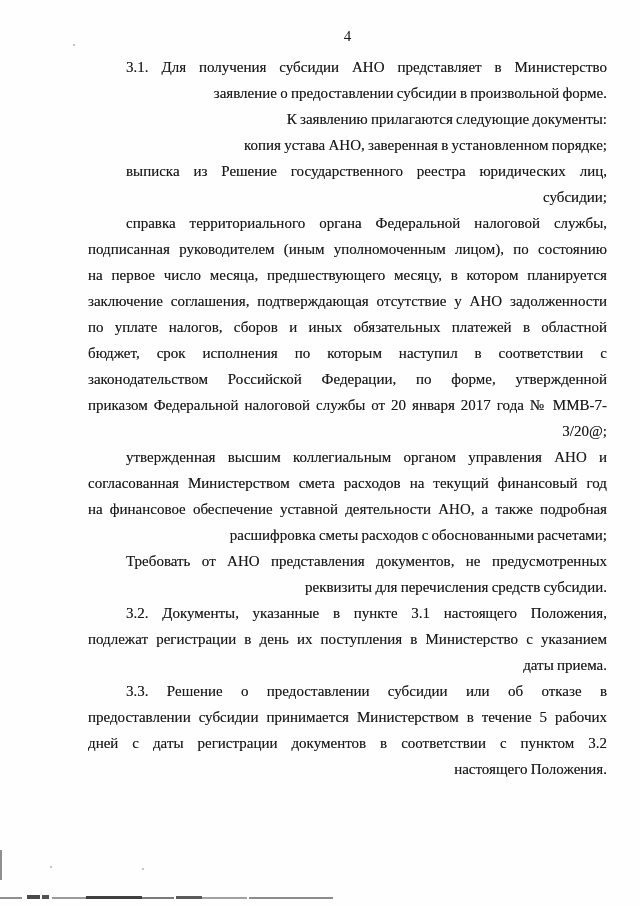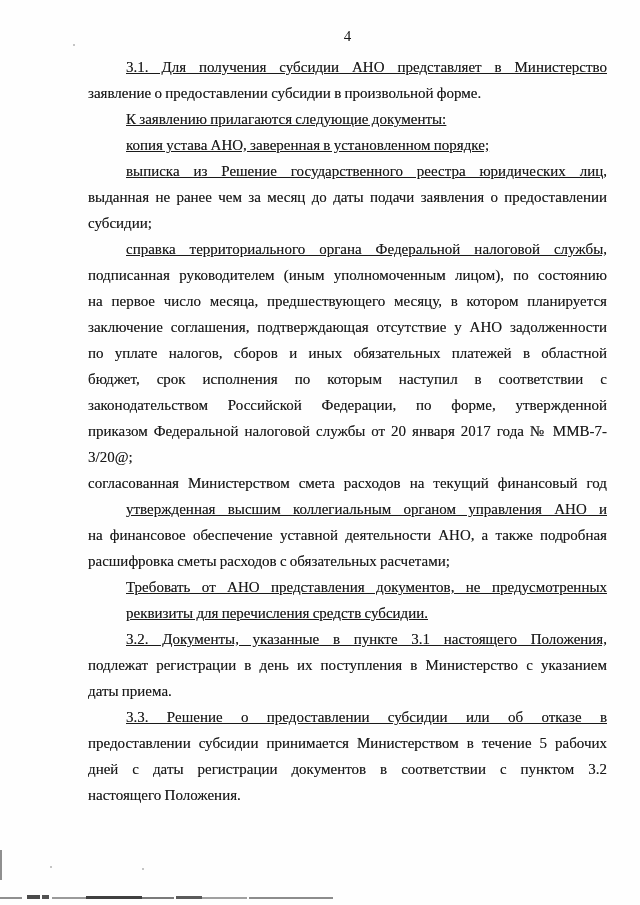--- a/index.html
+++ b/index.html
@@ -32,30 +32,29 @@
     width: 519px;
     font-size: 15px;
     color: #1a1a1a;
     text-shadow: 0 0 0.5px rgba(25,25,25,0.55);
   }
   .line {
     height: 26px;
     line-height: 26px;
     overflow: hidden;
     white-space: normal;
-    text-align: left;
+    text-align: right;
     word-spacing: -0.5px;
   }
   .line.just {
     text-align: justify;
     text-align-last: justify;
   }
   .line.indent {
     padding-left: 38px;
-    text-decoration: underline;
   }
   
   .art {
     position: absolute;
     background: #8a8a8a;
   }
   .art-vline { left: 0; top: 850px; width: 2px; height: 30px; background: #8f8f8f; }
   .seg1 { left: 0;   top: 897px; width: 22px; height: 2px; background: #8f8f8f; }
   .seg2 { left: 27px; top: 895px; width: 13px; height: 4px; background: #4a4a4a; }
   .seg3 { left: 42px; top: 895px; width: 7px;  height: 4px; background: #525252; }
@@ -81,35 +80,34 @@
 
 <div class="page">
   <div class="page-number">4</div>
 
   <div class="text-block">
       <div class="line indent just">3.1.  Для получения субсидии АНО представляет в Министерство</div>
       <div class="line">заявление о предоставлении субсидии в произвольной форме.</div>
       <div class="line indent">К заявлению прилагаются следующие документы:</div>
       <div class="line indent">копия устава АНО, заверенная в установленном порядке;</div>
       <div class="line indent just">выписка из Решение государственного реестра юридических лиц,</div>
-      <div class="line just">выданная не ранее чем за месяц до даты подачи заявления о предоставлении</div>
       <div class="line">субсидии;</div>
       <div class="line indent just">справка территориального органа Федеральной налоговой службы,</div>
       <div class="line just">подписанная руководителем (иным уполномоченным лицом), по состоянию</div>
       <div class="line just">на первое число месяца, предшествующего месяцу, в котором планируется</div>
       <div class="line just">заключение соглашения, подтверждающая отсутствие у АНО задолженности</div>
       <div class="line just">по уплате налогов, сборов и иных обязательных платежей в областной</div>
       <div class="line just">бюджет, срок исполнения по которым наступил в соответствии с</div>
       <div class="line just">законодательством Российской Федерации, по форме, утвержденной</div>
       <div class="line just">приказом Федеральной налоговой службы от 20 января 2017 года № ММВ-7-</div>
       <div class="line">3/20@;</div>
+      <div class="line indent just">утвержденная высшим коллегиальным органом управления АНО и</div>
       <div class="line just">согласованная Министерством смета расходов на текущий финансовый год</div>
-      <div class="line indent just">утвержденная высшим коллегиальным органом управления АНО и</div>
       <div class="line just">на финансовое обеспечение уставной деятельности АНО, а также подробная</div>
-      <div class="line">расшифровка сметы расходов с обязательных расчетами;</div>
+      <div class="line">расшифровка сметы расходов с обоснованными расчетами;</div>
       <div class="line indent just">Требовать от АНО представления документов, не предусмотренных</div>
       <div class="line indent">реквизиты для перечисления средств субсидии.</div>
       <div class="line indent just">3.2.  Документы, указанные в пункте 3.1 настоящего Положения,</div>
       <div class="line just">подлежат регистрации в день их поступления в Министерство с указанием</div>
       <div class="line">даты приема.</div>
       <div class="line indent just">3.3.  Решение о предоставлении субсидии или об отказе в</div>
       <div class="line just">предоставлении субсидии принимается Министерством в течение 5 рабочих</div>
       <div class="line just">дней с даты регистрации документов в соответствии с пунктом 3.2</div>
       <div class="line">настоящего Положения.</div>
     </div>

